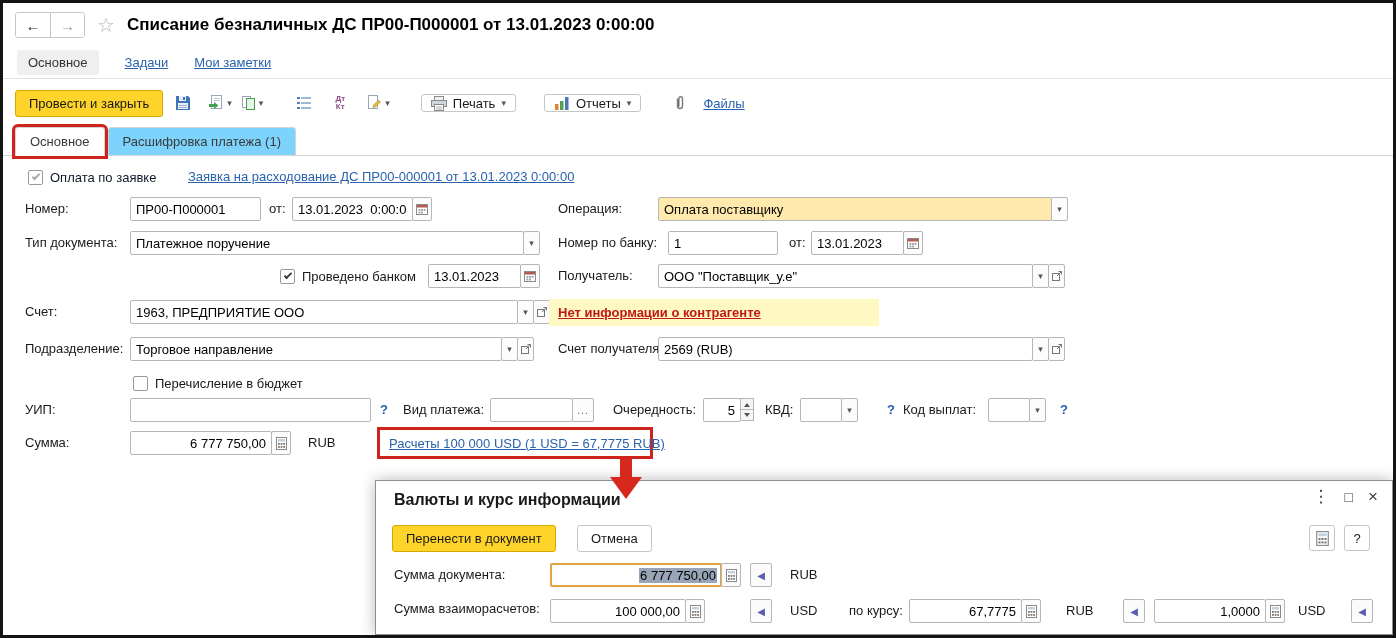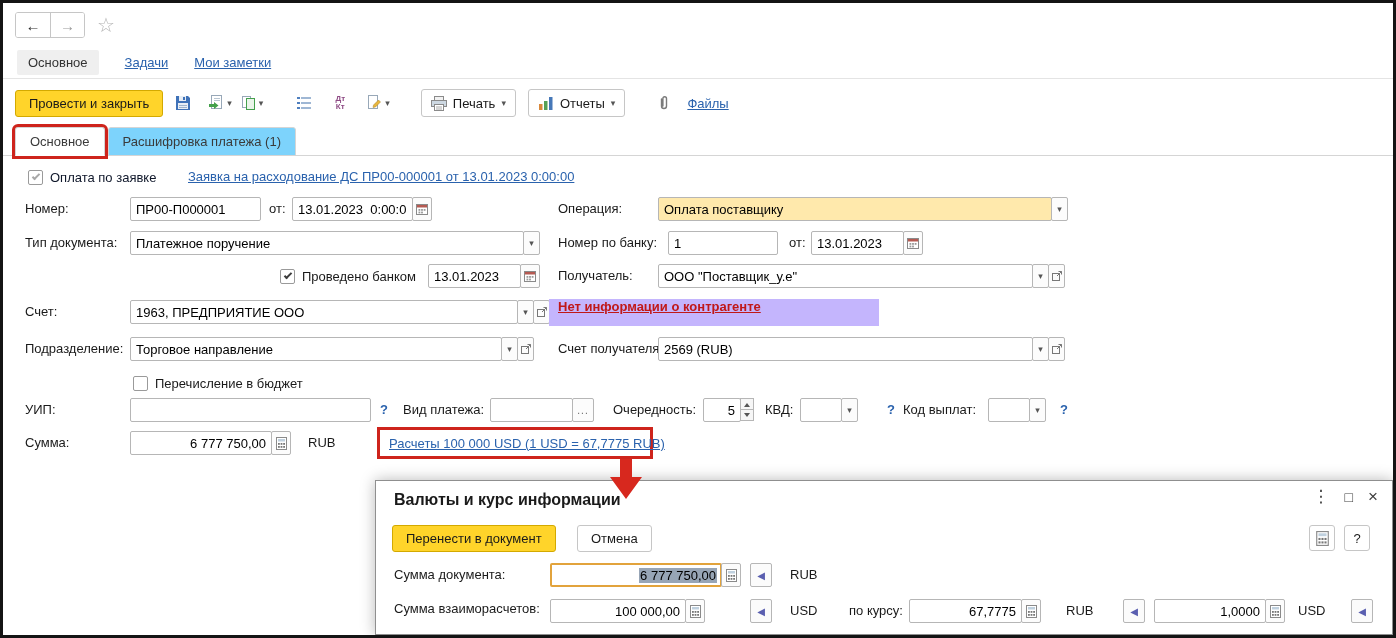--- a/index.html
+++ b/index.html
@@ -26,21 +26,21 @@
   .link { color:#2A62AD; text-decoration:underline; cursor:pointer; white-space:nowrap; }
 
   
   .tbar { position:absolute; top:80px; left:0; width:100%; height:40px;
           display:flex; align-items:center; padding:0 12px; }
   .btn-yellow { background:#FFD42A; border:1px solid #D3A900; border-radius:3px;
                 height:27px; padding:0 13px; display:flex; align-items:center;
                 font-size:13px; color:#1a1a1a; cursor:pointer; white-space:nowrap; }
   .icon-btn { height:26px; min-width:26px; border-radius:3px; display:flex;
               align-items:center; justify-content:center; gap:3px; padding:0 3px; cursor:pointer; }
-  .tb-btn { height:28px; border:1px solid #C6C6C6; border-radius:3px; background:#fff;
+  .tb-btn { height:18px; border:1px solid #C6C6C6; border-radius:3px; background:#fff;
             display:flex; align-items:center; gap:6px; padding:0 9px; cursor:pointer; white-space:nowrap; }
   .dd { font-size:9px; color:#555; line-height:1; }
   .dtkt { font-size:8px; line-height:8px; width:17px; color:#8E4A84; font-weight:bold; text-align:center; }
 
   
   .doctabs { position:absolute; top:122px; left:0; width:100%; height:31px;
              display:flex; align-items:flex-end; padding:0 0 0 12px; border-bottom:1px solid #D5D5D5; }
   .dtab { height:29px; display:flex; align-items:center; padding:0 14px; margin-right:3px;
           margin-bottom:-1px; border:1px solid #D5D5D5; border-radius:3px 3px 0 0;
           background:#7dd3fc; color:#3a3a3a; cursor:pointer; white-space:nowrap; }
@@ -60,21 +60,21 @@
           color:#666; cursor:pointer; }
   .sbtn.w20 { width:20px; } .sbtn.w22 { width:22px; font-size:10px; letter-spacing:1px; }
   .qm { position:absolute; height:24px; line-height:24px; color:#2A62AD; font-weight:bold; cursor:pointer; }
   .cb { position:absolute; display:flex; align-items:center; gap:7px; height:20px; cursor:pointer; }
   .cbox { width:15px; height:15px; border:1px solid #9a9a9a; border-radius:2px; background:#fff;
           display:flex; align-items:center; justify-content:center; flex:none; }
   .cbox i { display:block; width:8px; height:4px; border-left:2px solid #3d3d3d;
             border-bottom:2px solid #3d3d3d; transform:rotate(-45deg); margin-top:-3px; }
   .cb.disabled .cbox i { border-color:#A8A8A8; }
   .cb.disabled .cbl { color:#0f172a; }
-  .warnbox { position:absolute; background:#c4b5fd; display:flex; align-items:flex-end; padding:12px 9px; }
+  .warnbox { position:absolute; background:#fef9c3; display:flex; align-items:center; padding:12px 9px; }
   .redlink { color:#C01818; font-weight:bold; text-decoration:underline; cursor:pointer; white-space:nowrap; }
   .spin { display:flex; flex-direction:column; margin-left:-1px; }
   .spin i { width:14px; height:12px; border:1px solid #B6B6B6; background:#F6F6F6;
             display:flex; align-items:center; justify-content:center; }
   .spin i + i { margin-top:-1px; }
   .spin i.su::after { content:""; width:0; height:0; border:3px solid transparent; border-bottom:4px solid #555; margin-bottom:2px; }
   .spin i.sd::after { content:""; width:0; height:0; border:3px solid transparent; border-top:4px solid #555; margin-top:2px; }
 
   
   .red-box { position:absolute; border:3px solid #CE241C; display:flex; align-items:center; padding:0 9px; background:transparent; }
@@ -180,20 +180,21 @@
   <div class="hdr">
     <div class="navgrp">
       <div class="navbtn">
           <span>←</span>
         </div>
       <div class="navbtn">
           <span>→</span>
         </div>
     </div>
     <div class="star">☆</div>
+    <div class="title">Списание безналичных ДС ПР00-П000001 от 13.01.2023 0:00:00</div>
   </div>
 
   <div class="navtabs">
     <span class="navtab-active">Основное</span>
     <a class="link">Задачи</a>
     <a class="link">Мои заметки</a>
   </div>
 
   <div class="tbar">
     <div class="btn-yellow">Провести и закрыть</div>
@@ -228,21 +229,21 @@
         </svg>
       <span class="dd">▾</span>
     </div>
     <div class="tb-btn" style="margin-left:28px">
       <svg class="ic" width="16" height="15">
           <use href="#i-print"></use>
         </svg>
       <span>Печать</span>
       <span class="dd">▾</span>
     </div>
-    <div class="tb-btn" style="margin-left:12px">
+    <div class="tb-btn" style="margin-left:28px">
       <svg class="ic" width="16" height="15">
           <use href="#i-chart"></use>
         </svg>
       <span>Отчеты</span>
       <span class="dd">▾</span>
     </div>
     <div class="icon-btn" style="margin-left:26px">
       <svg class="ic" width="14" height="16">
           <use href="#i-clip"></use>
         </svg>

